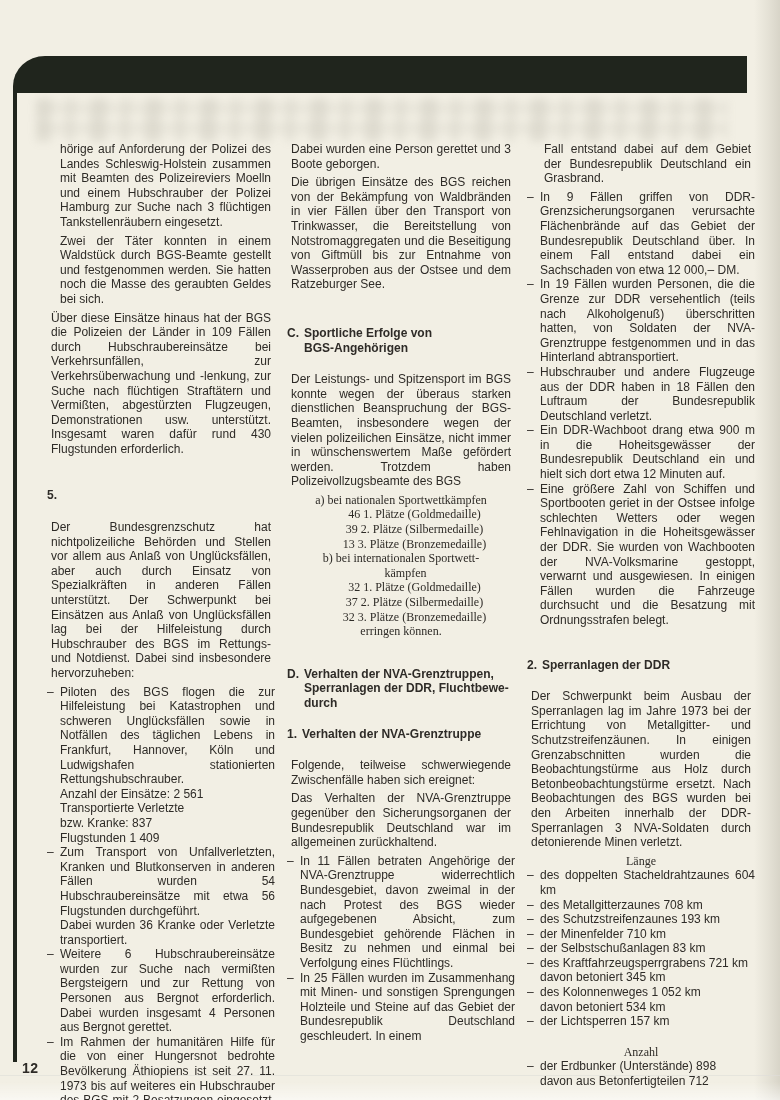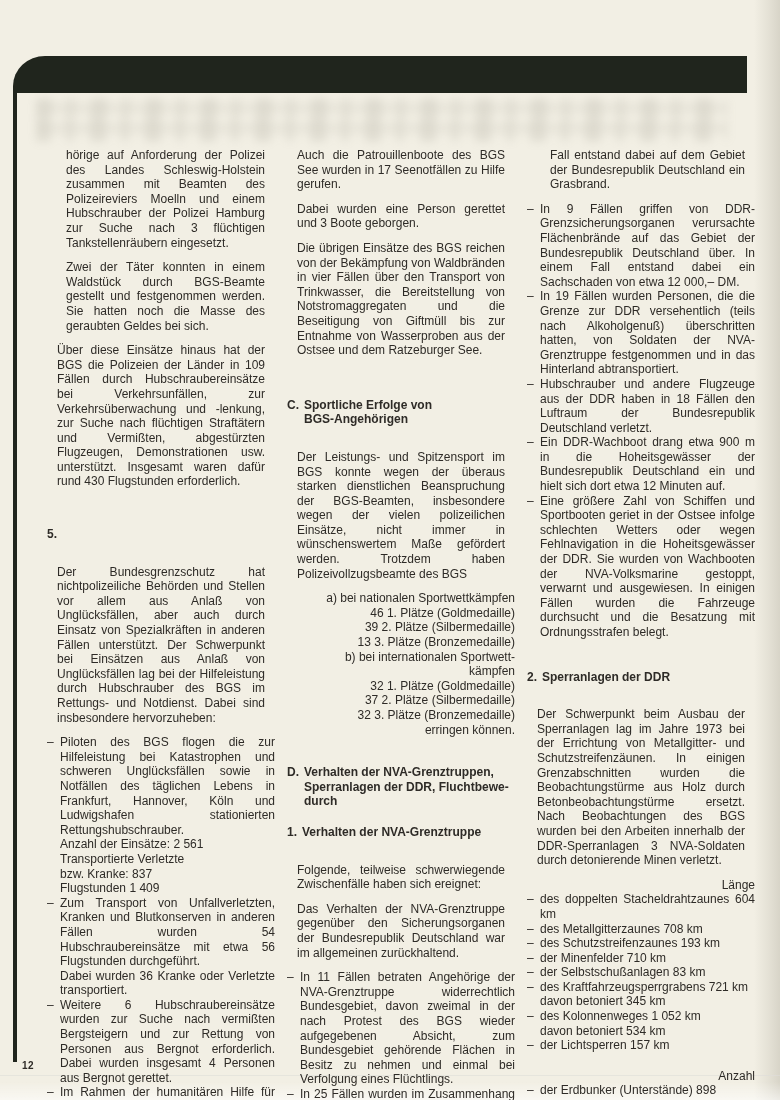--- a/index.html
+++ b/index.html
@@ -30,32 +30,32 @@
   .edge-b{
     position:absolute;left:0;bottom:0;width:100%;height:24px;
     border-top:1px solid rgba(120,115,100,.14);
     background:linear-gradient(0deg, rgba(255,255,255,.55), rgba(255,255,255,0) 75%);
   }
   .cols{
     position:absolute;left:47px;top:138px;width:708px;
     display:grid;grid-template-columns:repeat(3,228px);column-gap:12px;align-items:start;
   }
   .col{font-size:12px;line-height:14.6px;color:#2e2b27;text-align:justify;}
-  .p{margin:10px;}
+  .p{margin:4px;}
   .ind{padding-left:9px;}
   .cont{padding-left:13px;}
   .h{display:flex;font-weight:bold;text-align:left;}
   .h .num{flex:none;margin-right:5px;}
-  .ln{text-align:right;}
+  .ln{text-align:center;font-family:Liberation Serif, serif;}
   .ln.ind1{padding-left:9px;}
   .ln.ind2{padding-left:27px;}
   .li{display:flex;}
   .dash{flex:none;width:13px;}
   .libody{flex:1;min-width:0;text-align:justify;}
-  .pagenum{position:absolute;left:22px;top:1060px;font-size:10px;font-weight:bold;color:#2e2b27;letter-spacing:.5px;}
+  .pagenum{position:absolute;left:22px;top:1060px;font-size:14px;font-weight:bold;color:#2e2b27;letter-spacing:.5px;}
 </style>
 </head>
 <body>
 
 <div class="page">
   <div class="ghost"></div>
   <div class="frame"></div>
   <div class="edge-r"></div>
   <div class="edge-b"></div>
   <div class="cols">
@@ -93,21 +93,20 @@
           </div>
         </div>
         <div class="li">
           <span class="dash">–</span>
           <div class="libody">
             <div>Im Rahmen der humanitären Hilfe für die von einer Hungersnot bedrohte Bevölkerung Äthiopiens ist seit 27. 11. 1973 bis auf weiteres ein Hubschrauber des BGS mit 2 Besatzungen eingesetzt. Der Hubschrauber, der in Dessin, Provinz Wollo, statio-</div>
           </div>
         </div>
       </div>
       <div class="col">
-        <div class="p">Auch die Patrouillenboote des BGS See wurden in 17 Seenotfällen zu Hilfe gerufen.</div>
         <div class="p">Dabei wurden eine Person gerettet und 3 Boote geborgen.</div>
         <div class="p">Die übrigen Einsätze des BGS reichen von der Bekämpfung von Waldbränden in vier Fällen über den Transport von Trinkwasser, die Bereitstellung von Notstromaggregaten und die Beseitigung von Giftmüll bis zur Entnahme von Wasserproben aus der Ostsee und dem Ratzeburger See.</div>
         <div class="gap" style="height: 30px;"></div>
         <div class="h">
           <span class="num">C.</span>
           <div class="hbody">
             <div class="hline">Sportliche Erfolge von</div>
             <div class="hline">BGS-Angehörigen</div>
           </div>
         </div>

